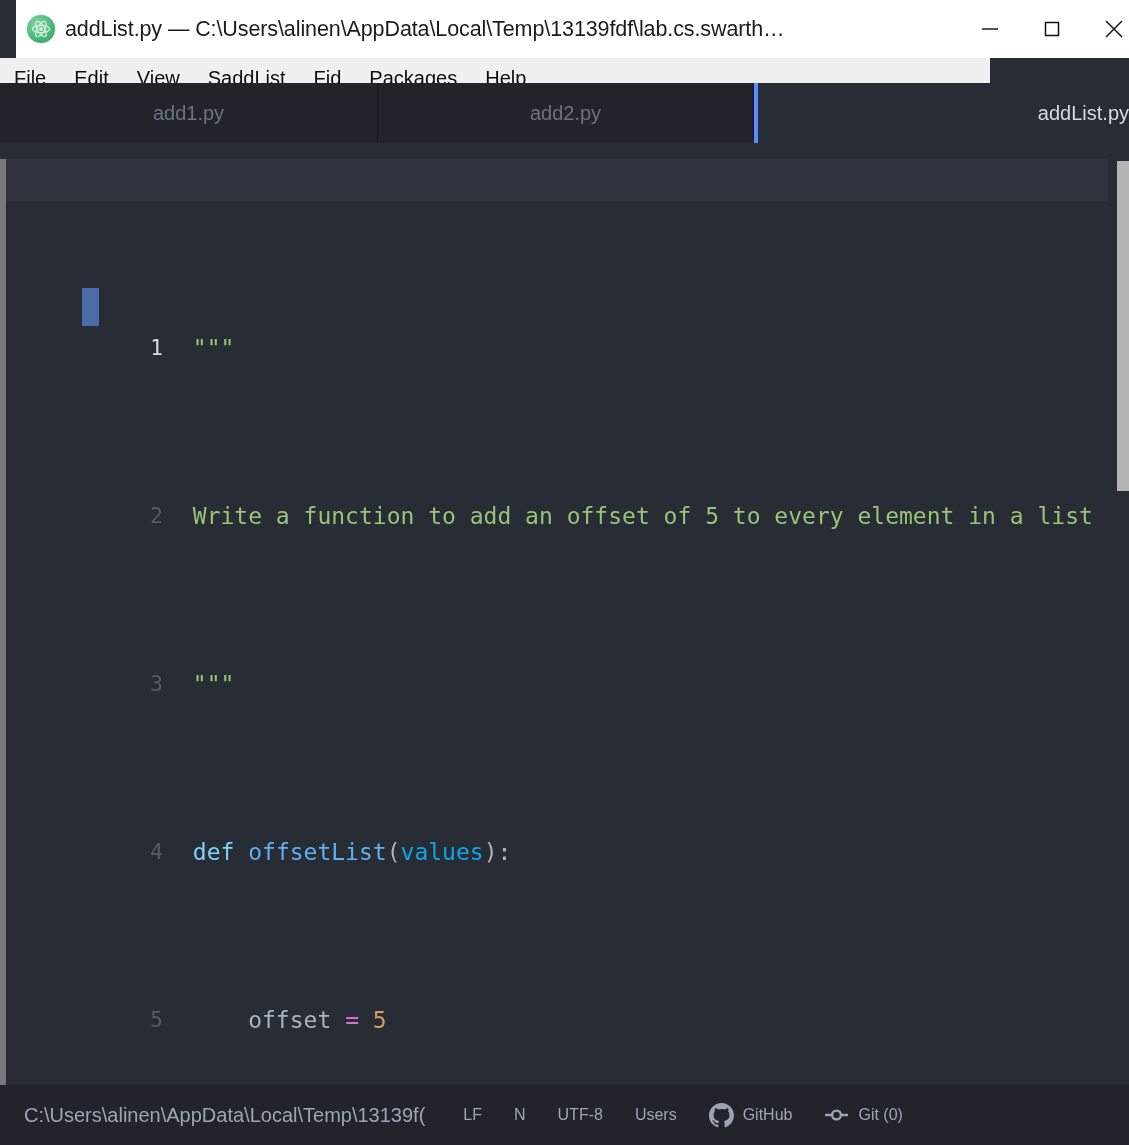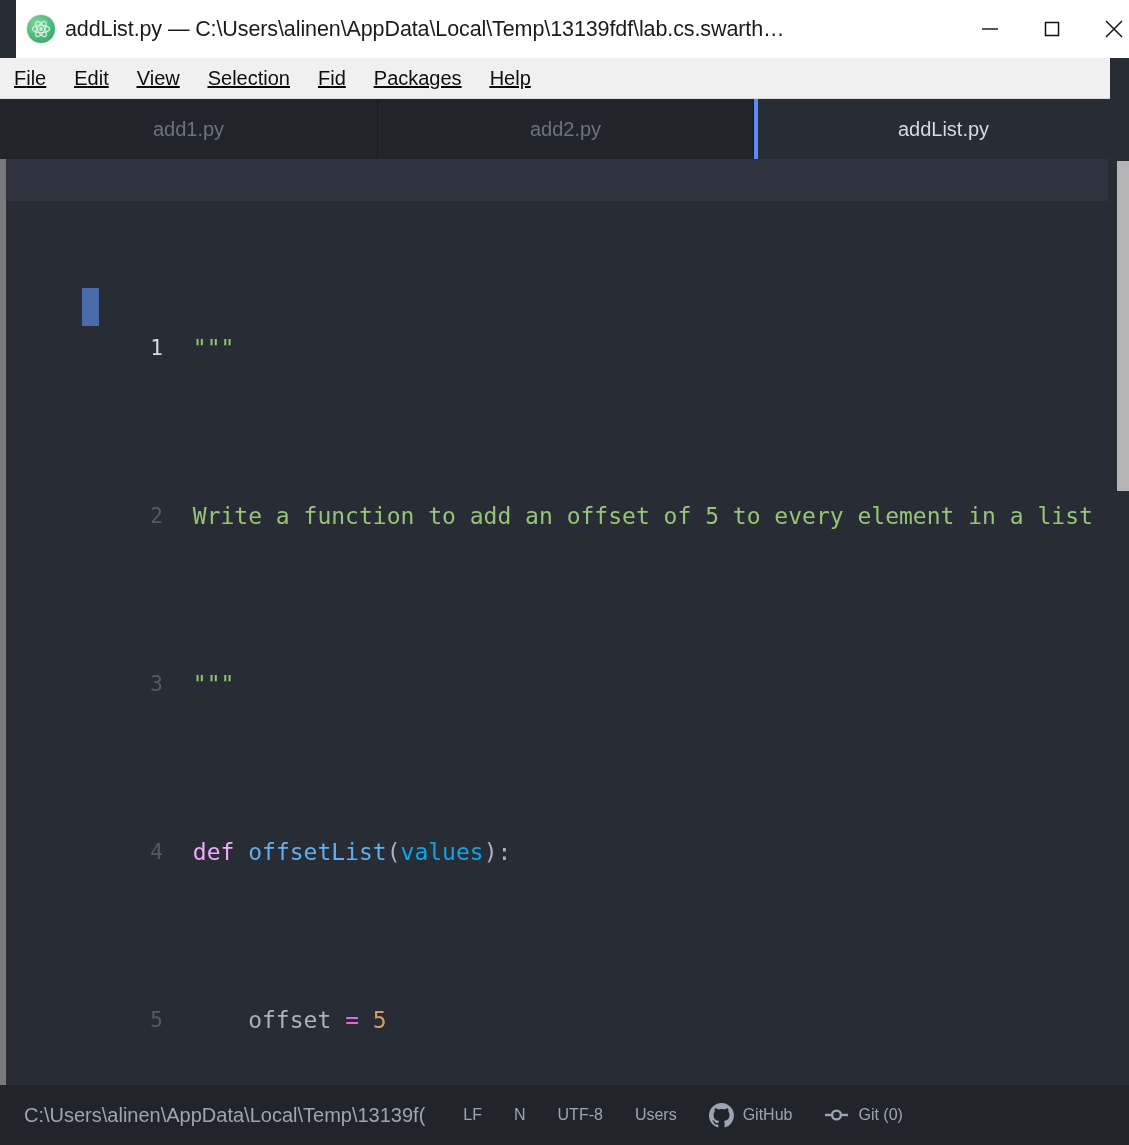--- a/index.html
+++ b/index.html
@@ -46,40 +46,39 @@
   .win-controls { display: flex; height: 58px; flex: 0 0 auto; }
   .win-btn {
     width: 62px; height: 58px;
     display: flex; align-items: center; justify-content: center;
   }
   .win-btn svg { display: block; }
 
   
   .menubar {
     position: absolute; left: 0; top: 58px;
-    width: 1110px; height: 41px;
+    width: 990px; height: 41px;
     background: #f0f0f0;
     border-bottom: 1px solid #dcdcdc;
     display: flex; align-items: center;
     box-sizing: border-box;
-    text-decoration: underline;
   }
   .menu-item {
     font-size: 20px;
     color: #0e0e0e;
     padding: 0 14px;
     white-space: nowrap;
     cursor: default;
     line-height: 40px;
   }
   .menu-item u { text-decoration: underline; text-underline-offset: 1px; }
 
   
   .tabbar {
-    position: absolute; left: 0; top: 99px;
+    position: absolute; left: 0; top: 83px;
     width: 1129px; height: 60px;
     background: #21252b;
     display: flex;
     box-sizing: border-box;
   }
   .tab {
     display: flex; align-items: center; justify-content: center;
     font-size: 20px;
     box-sizing: border-box;
     height: 60px;
@@ -89,21 +88,21 @@
     background: #21252b;
     border-right: 1px solid #181a1f;
   }
   .tab.active {
     color: #d7dae0;
     background: #282c34;
     border-left: 4px solid #5b8cff;
   }
   .tab-0 { width: 378px; }
   .tab-1 { width: 376px; }
-  .tab-2 { width: 375px; }
+  .tab-2 { width: 375px; justify-content: flex-end; }
 
   
   .editor {
     position: absolute; left: 0; top: 159px;
     width: 1129px; height: 926px;
     background: #282c34;
     overflow: hidden;
   }
   .left-sliver {
     position: absolute; left: 0; top: 0;
@@ -139,21 +138,21 @@
 
   .sel-block {
     position: absolute;
     left: 76px; top: 3px;
     width: 17px; height: 38px;
     background: #4a6aa8;
   }
 
   
   .t-str  { color: #98c379; }
-  .t-kw   { color: #f0abfc; }
+  .t-kw   { color: #7dd3fc; }
   .t-fn   { color: #61afef; }
   .t-var  { color: #abb2bf; }
   .t-param{ color: #0ea5e9; }
   .t-num  { color: #d19a66; }
   .t-op   { color: #e06bd3; }
   .t-punc { color: #abb2bf; }
 
   
   .vscroll {
     position: absolute; right: 0; top: 0;
@@ -224,21 +223,21 @@
             <line x1="20" y1="4" x2="4" y2="20" stroke="#111" stroke-width="1.5"></line>
           </svg>
       </div>
     </div>
   </div>
 
   <div class="menubar">
     <div class="menu-item"><u>F</u><span>ile</span></div>
     <div class="menu-item"><u>E</u><span>dit</span></div>
     <div class="menu-item"><u>V</u><span>iew</span></div>
-    <div class="menu-item"><u>S</u><span>election</span></div>
+    <div class="menu-item"><u>S</u><span>addList</span></div>
     <div class="menu-item">F<u>i</u><span>d</span></div>
     <div class="menu-item"><u>P</u><span>ackages</span></div>
     <div class="menu-item"><u>H</u><span>elp</span></div>
   </div>
 
   <div class="tabbar">
     <div class="tab inactive tab-0">
       <span>add1.py</span>
     </div>
     <div class="tab inactive tab-1">

